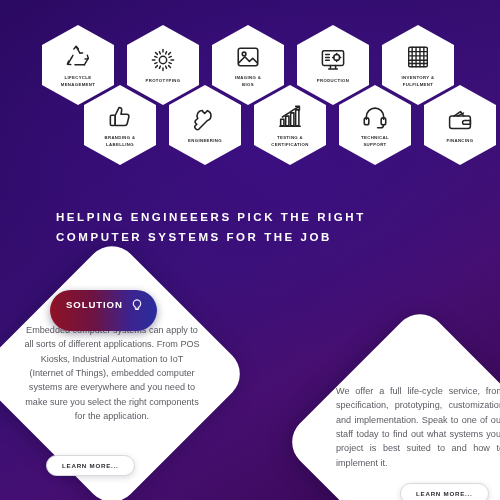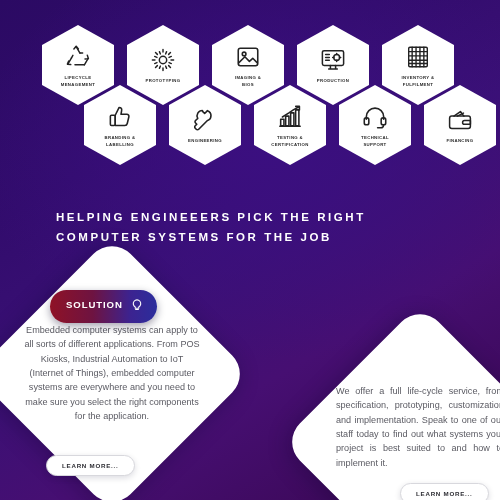--- a/index.html
+++ b/index.html
@@ -100,21 +100,21 @@
     text-align: justify;
     margin-top: 40px;
   }
 
   
   .pill {
     position: absolute;
     display: flex;
     align-items: center;
     gap: 7px;
-    padding: 7px 13px 12px 16px;
+    padding: 7px 13px 20px 16px;
     border-radius: 40px;
     box-shadow: 0 3px 9px rgba(10,0,40,0.38);
     z-index: 6;
   }
   .pill .txt {
     color: #ffffff;
     font-size: 9.6px;
     font-weight: 700;
     letter-spacing: 0.9px;
   }

